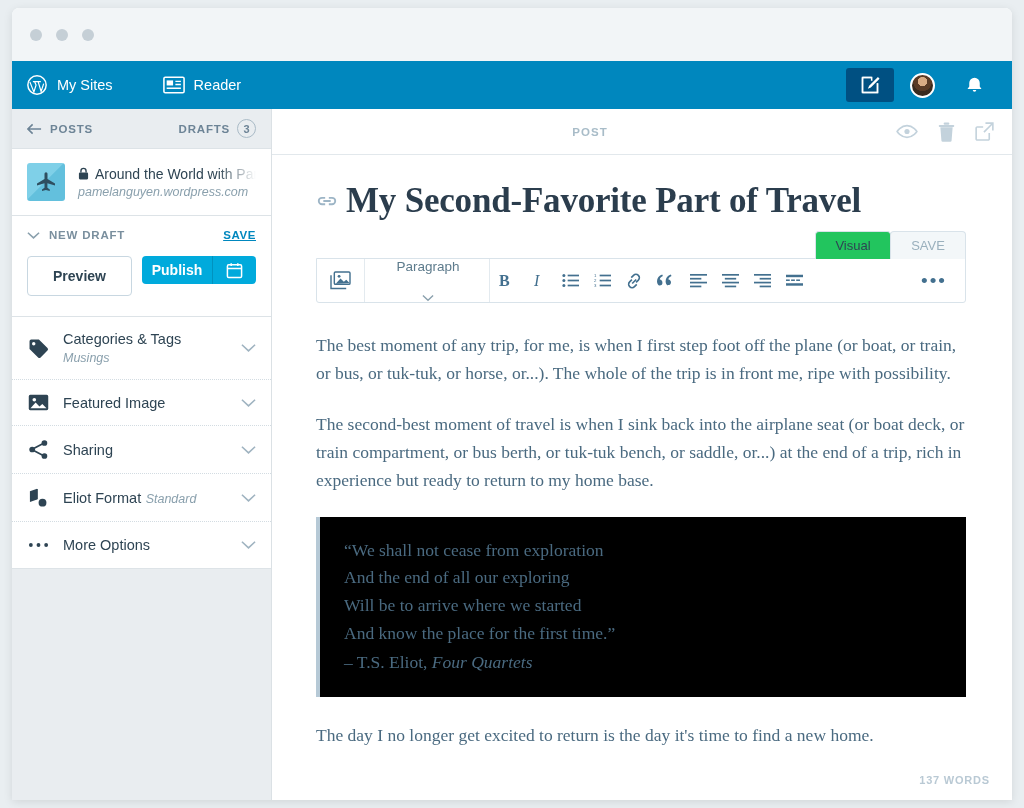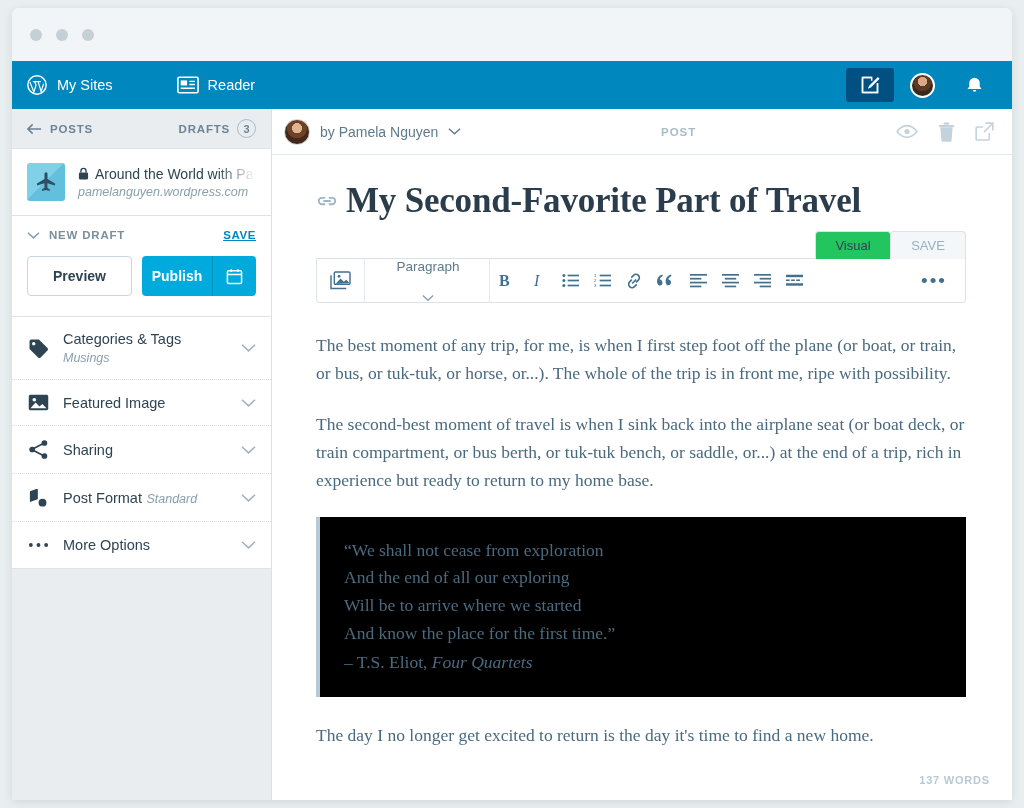--- a/index.html
+++ b/index.html
@@ -24,21 +24,21 @@
   }
   .dot { width: 12px; height: 12px; border-radius: 50%; background: #c5cfd6; margin-right: 14px; }
 
   
   .masterbar {
     height: 48px; background: #0087be;
     display: flex; align-items: center; color: #fff;
   }
   .mb-item {
     display: flex; align-items: center; gap: 9px;
-    padding: 0 32px; height: 60px; font-size: 14.5px;
+    padding: 0 25px; height: 60px; font-size: 14.5px;
   }
   .mb-item:first-child { padding-left: 14px; }
   .mb-spacer { flex: 1; }
   .mb-right { display: flex; align-items: center; padding-right: 14px; gap: 4px; }
   .mb-btn {
     width: 48px; height: 34px; display: flex; align-items: center; justify-content: center;
     border-radius: 3px;
   }
   .mb-btn.active { background: #005082; }
   .avatar-sm {
@@ -91,21 +91,21 @@
   }
   .draft-left { display: flex; align-items: center; gap: 9px; }
   .save-link { color: #0087be; text-decoration: underline; font-weight: 700; letter-spacing: .6px; }
   .btn-row { display: flex; gap: 10px; padding: 5px 15px 20px; }
   .btn-preview {
     flex: none; width: 105px; height: 40px; background: #fff; border: 1px solid #c8d7e1;
     border-radius: 4px; color: #2e4453; font-size: 14px; font-weight: 600;
     display: flex; align-items: center; justify-content: center;
   }
   .btn-publish {
-    display: flex; height: 40px; border-radius: 4px; overflow: hidden; background: #00aadc;
+    display: flex; height: 28px; border-radius: 4px; overflow: hidden; background: #00aadc;
     color: #fff; font-size: 14px; font-weight: 600; flex: 1;
   }
   .btn-publish .lbl { flex: 1; display: flex; align-items: center; justify-content: center; }
   .btn-publish .cal {
     width: 44px; display: flex; align-items: center; justify-content: center;
     border-left: 1px solid #0092bf;
   }
   .menu { background: #fff; border-bottom: 1px solid #dde3e7; }
   .menu-item {
     display: flex; align-items: center; gap: 14px; padding: 13px 15px;
@@ -363,21 +363,21 @@
 
         <div class="menu-item">
           <span class="mi-ico">
             <svg width="21" height="21" viewBox="0 0 22 22" fill="#2e4453">
               <path d="M2 4.5 9.5 1.8v11.4L2 15.8z"></path>
               <circle cx="15.2" cy="16.4" r="4.1"></circle>
               <path d="M9.5 2.2v10.6" stroke="#2e4453" stroke-width="1.6"></path>
             </svg>
           </span>
           <span class="mi-text">
-            <span class="mi-label">Post Format</span>
+            <span class="mi-label">Eliot Format</span>
             <span class="mi-sub">Standard</span>
           </span>
           <span class="mi-chev">
             <svg width="15" height="10" viewBox="0 0 16 10" fill="none" stroke="#9fb3c0" stroke-width="1.7">
                 <path d="M1 1.5 8 8l7-6.5"></path>
               </svg>
           </span>
         </div>
 
         <div class="menu-item">
@@ -399,29 +399,20 @@
         </div>
 
       </div>
 
       <div class="sb-fill"></div>
     </div>
 
     <div class="editor">
 
       <div class="ed-head">
-        <div class="author">
-          <span class="avatar-hdr"></span>
-          <span>by Pamela Nguyen</span>
-          <span>
-            <svg width="13" height="9" viewBox="0 0 14 9" fill="none" stroke="#5d7b8c" stroke-width="1.5">
-                <path d="M1 1.5 7 7l6-5.5"></path>
-              </svg>
-          </span>
-        </div>
         <div class="ed-center">POST</div>
         <div class="ed-actions">
           <span>
             <svg width="22" height="15" viewBox="0 0 24 16" fill="none" stroke="#c3d2dc" stroke-width="1.7">
               <path d="M1.2 8S5 1.6 12 1.6 22.8 8 22.8 8 19 14.4 12 14.4 1.2 8 1.2 8z"></path>
               <circle cx="12" cy="8" r="2.8" fill="#c3d2dc" stroke="none"></circle>
             </svg>
           </span>
           <span>
             <svg width="17" height="20" viewBox="0 0 18 21" fill="#c3d2dc">

